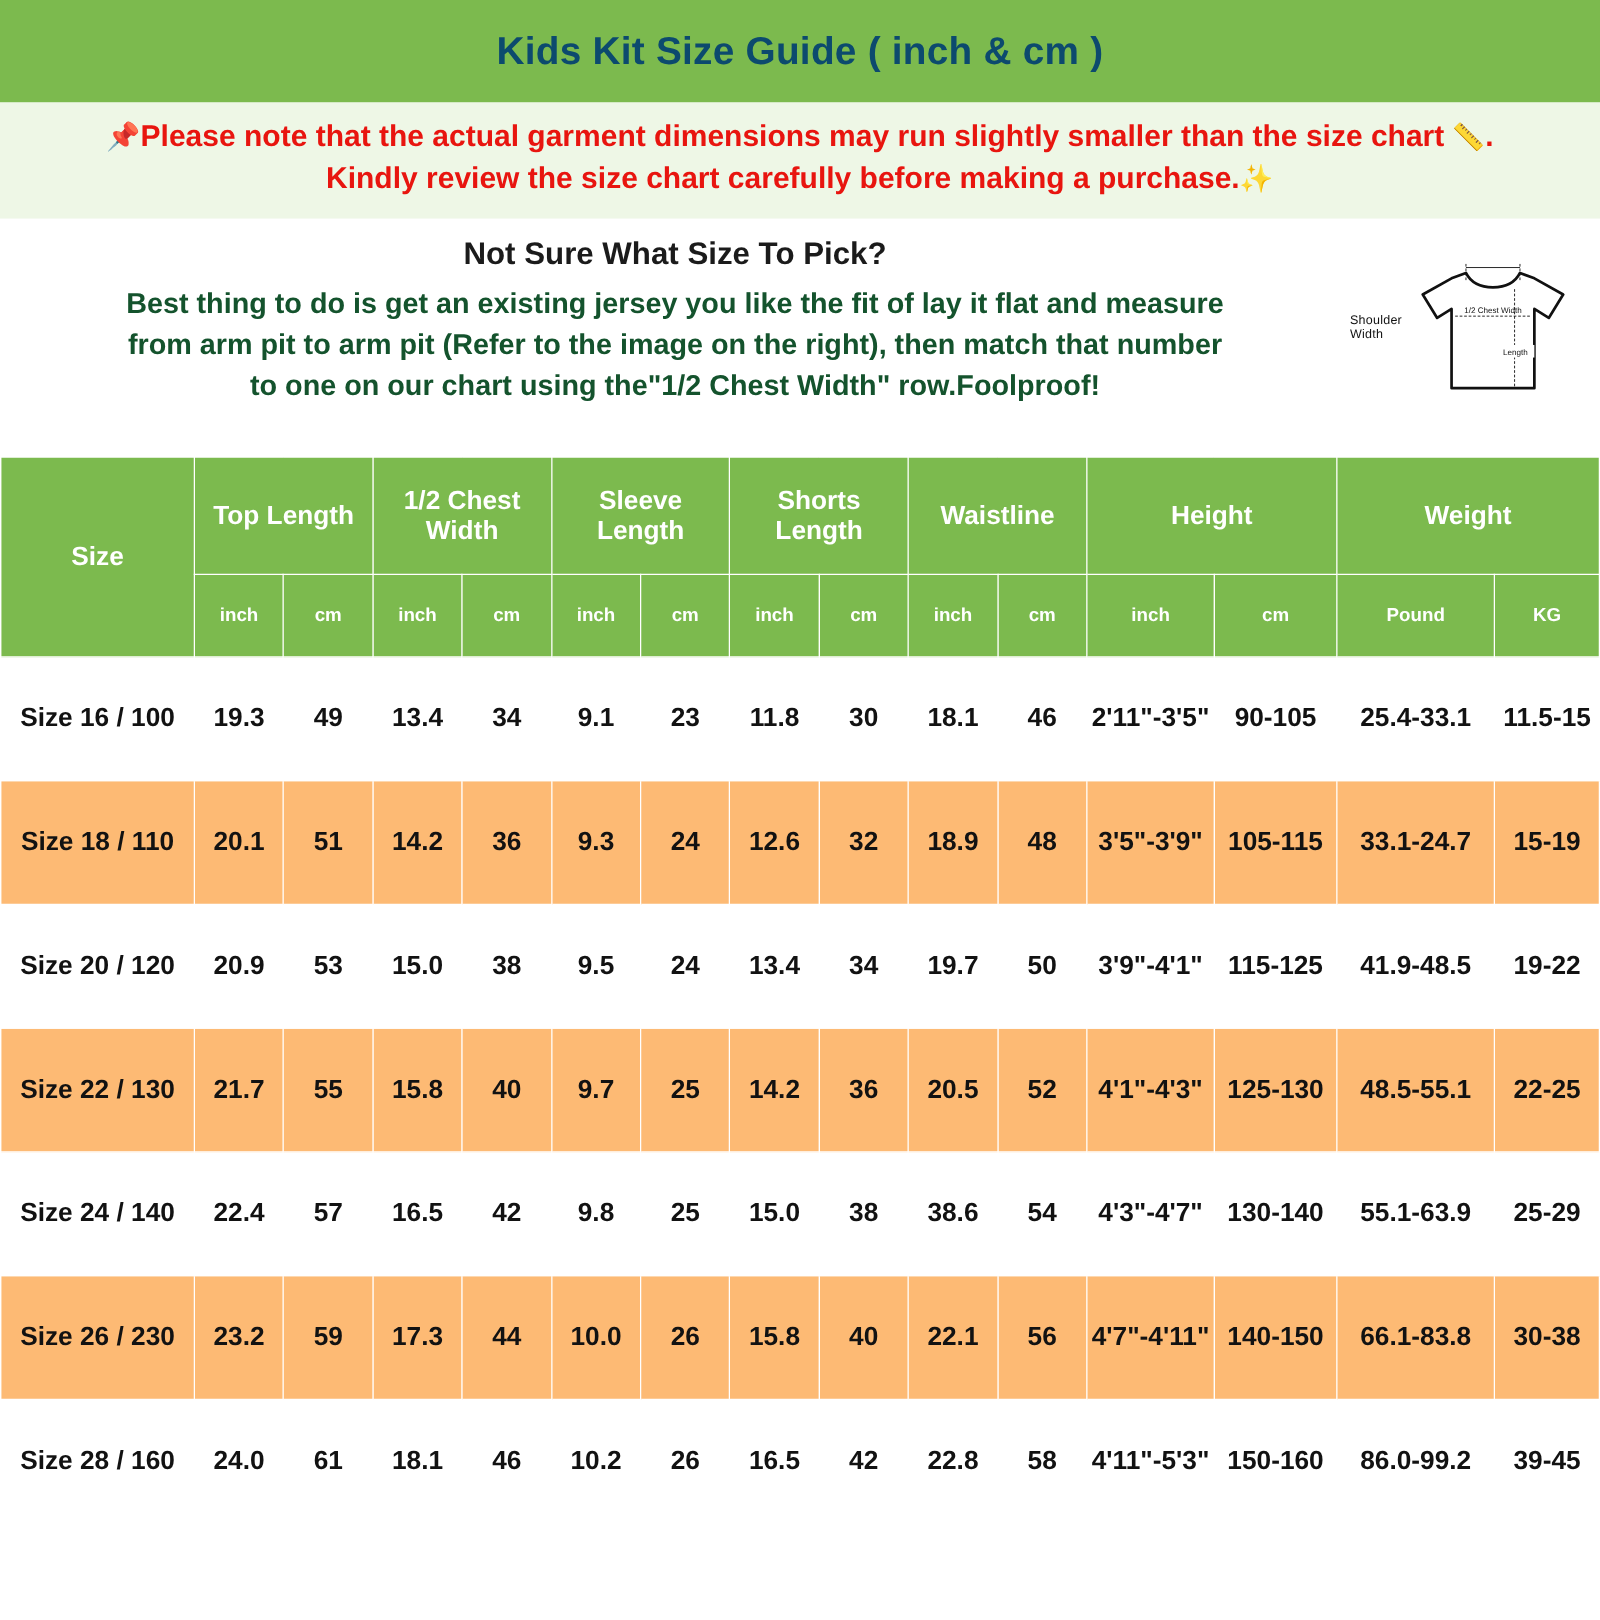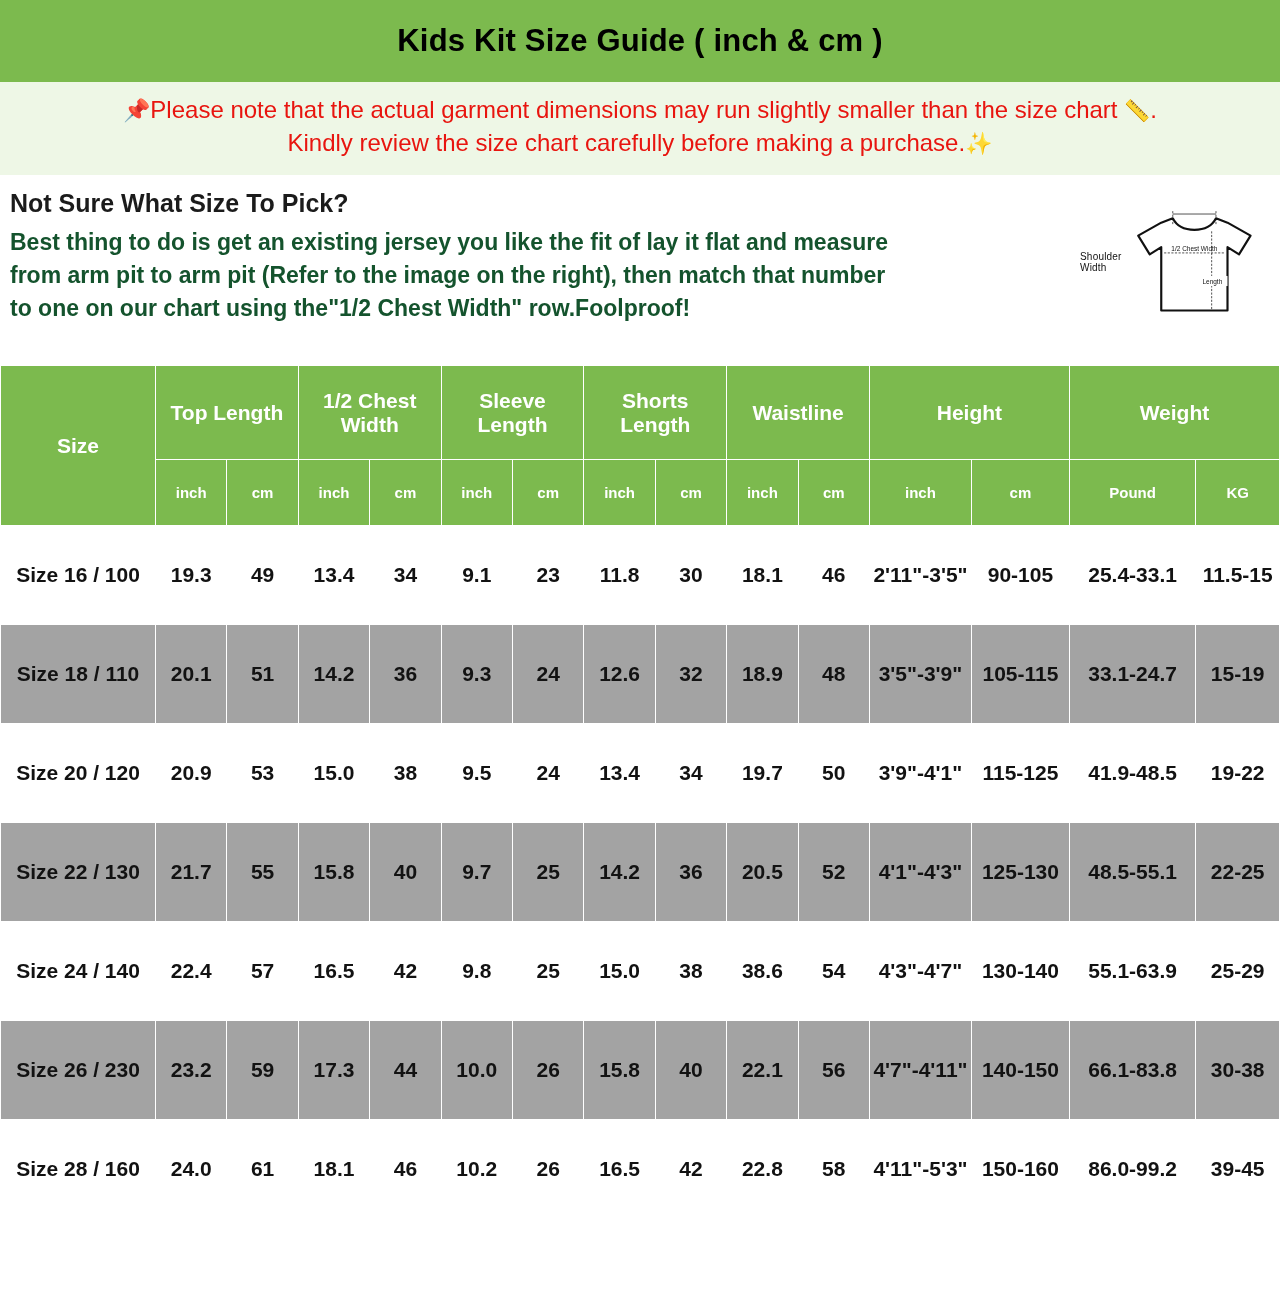--- a/index.html
+++ b/index.html
@@ -18,54 +18,55 @@
 
   
   .title-bar {
     background: #7cba4e;
     height: 82px;
     display: flex;
     align-items: center;
     justify-content: center;
   }
   .title-bar .title {
-    color: #000000;
+    color: #0c4a6e;
     font-size: 31px;
     font-weight: bold;
     letter-spacing: .2px;
   }
 
   
   .note-band {
     background: #eef7e6;
     padding: 12px 10px 16px 10px;
     text-align: center;
   }
   .note-line {
     color: #e8150f;
     font-size: 24px;
-    font-weight: normal;
+    font-weight: bold;
     line-height: 1.36;
     white-space: nowrap;
   }
   .pin { font-size: 22px; }
   .ruler { font-size: 21px; }
   .sparkle { font-size: 22px; }
 
   
   .info-band {
     background: #ffffff;
     display: flex;
     align-items: flex-start;
     padding: 14px 0 10px 0;
     position: relative;
     min-height: 190px;
   }
   .info-text {
     flex: 1 1 auto;
+    text-align: center;
     padding: 0 10px;
   }
   .info-head {
     font-size: 25px;
     font-weight: bold;
     color: #1b1b1b;
     margin-bottom: 8px;
   }
   .info-body {
     font-size: 23px;
@@ -107,21 +108,21 @@
   .hdr-row1 th { height: 94px; font-size: 21px; line-height: 1.15; padding: 2px 4px; }
   .hdr-row2 th { height: 66px; font-size: 15px; }
 
   tbody td {
     height: 99px;
     font-size: 21px;
     color: #121212;
     background: #ffffff;
     border: 1px solid #d8e8cc;
   }
-  tbody tr.alt td { background: #a3a3a3; }
+  tbody tr.alt td { background: #fdba74; }
   tbody td.size-label { font-size: 21px; }
 
   
   col.c-size   { width: 152px; }
   col.c-narrow { width: 70px;  }
   col.c-height-in { width: 100px; }
   col.c-height-cm { width: 96px; }
   col.c-pound  { width: 124px; }
   col.c-kg     { width: 82px; }
 </style>

